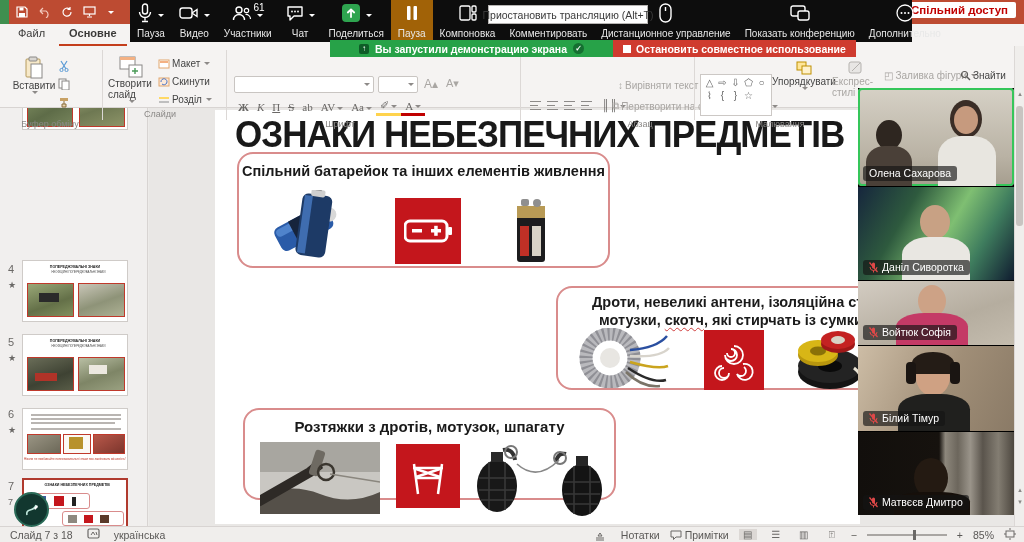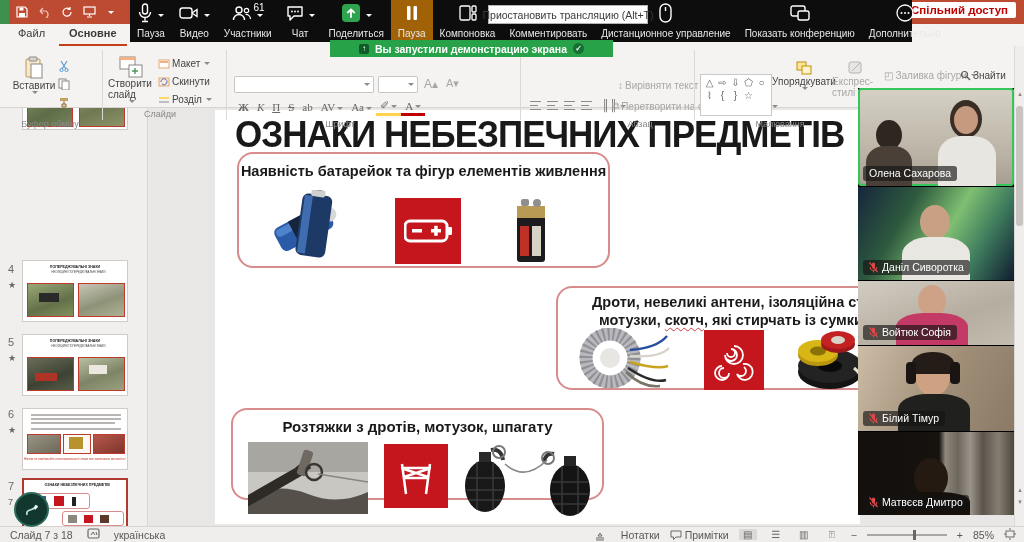--- a/index.html
+++ b/index.html
@@ -390,21 +390,21 @@
     </div>
 
   </div>
 
   <div class="editor"></div>
   <div class="slide">
     <div class="slide-title">ОЗНАКИ НЕБЕЗПЕЧНИХ ПРЕДМЕТІВ</div>
   </div>
 
   <div class="cbox" style="left:237px; top:152px; width:373px; height:116px; z-index:3;">
-    <div class="cbox-title" style="top:9px;">Наявність батарейок та фігур елементів живлення</div>
+    <div class="cbox-title" style="top:9px;">Спільний батарейок та інших елементів живлення</div>
     <svg style="position:absolute; left:26px; top:36px;" width="92" height="74" viewBox="0 0 92 74">
       <g transform="rotate(-28 30 45)">
           <rect x="12" y="30" width="58" height="26" rx="6" fill="#2a5ba8"></rect>
           <rect x="14" y="32" width="54" height="8" rx="4" fill="#4f83cc"></rect>
           <rect x="30" y="30" width="26" height="26" fill="#16243c"></rect>
           <circle cx="70" cy="43" r="7" fill="#d8d8d8"></circle>
         </g>
       <g transform="rotate(8 60 35)">
           <rect x="34" y="6" width="30" height="62" rx="6" fill="#1d3a66"></rect>
           <rect x="36" y="8" width="8" height="58" fill="#3f6db0"></rect>
@@ -460,21 +460,21 @@
       <ellipse cx="28" cy="27" rx="20" ry="11" fill="#b8960e"></ellipse>
         <ellipse cx="28" cy="23" rx="20" ry="11" fill="#d8b616"></ellipse>
         <ellipse cx="28" cy="23" rx="8" ry="4.5" fill="#8a7108"></ellipse>
       <ellipse cx="48" cy="16" rx="17" ry="9" fill="#a01818"></ellipse>
         <ellipse cx="48" cy="12" rx="17" ry="9" fill="#c42222"></ellipse>
         <ellipse cx="48" cy="12" rx="7" ry="4" fill="#d8d2c6"></ellipse>
       <path d="M64 40 q8 6 10 16" stroke="#e8e2d2" stroke-width="3" fill="none"></path>
     </svg>
   </div>
 
-  <div class="cbox" style="left:231px; top:408px; width:373px; height:92px; z-index:3;">
+  <div class="cbox" style="left:243px; top:408px; width:373px; height:92px; z-index:3;">
     <div class="cbox-title" style="top:8px; font-size:15px;">Розтяжки з дротів, мотузок, шпагату</div>
     <svg style="position:absolute; left:15px; top:32px;" width="120" height="72" viewBox="0 0 120 72">
       <rect width="120" height="72" fill="#c9c7c2"></rect>
       <rect width="120" height="30" fill="#a8a6a0"></rect>
       <path d="M0 54 Q30 40 60 52 T120 50 L120 72 L0 72 Z" fill="#555049"></path>
       <path d="M-2 60 L50 30 L60 22" stroke="#2e2a26" stroke-width="10" fill="none"></path>
       <rect x="52" y="8" width="10" height="26" rx="3" fill="#6e6a62" transform="rotate(18 57 21)"></rect>
       <circle cx="66" cy="30" r="8" fill="none" stroke="#3a362f" stroke-width="2.5"></circle>
       <path d="M70 32 L120 40" stroke="#8a867e" stroke-width="1.5"></path>
     </svg>
@@ -618,20 +618,24 @@
         </div>
       <span class="zt-label">Дополнительно</span>
     </div>
   </div>
   <div class="tooltip">Приостановить трансляцию (Alt+T)</div>
 
   <div class="banner-green">
     <span class="sharearrow" style="background:#0e5c27;">↑</span>
     <span>Вы запустили демонстрацию экрана</span>
     <span class="chk">✓</span>
+  </div>
+  <div class="banner-red">
+    <span class="stopsq"></span>
+    <span>Остановить совместное использование</span>
   </div>
 
   <div class="videopanel">
 
     <div class="vtile" style="top:99px; height:93px; background:linear-gradient(120deg,#16263d 0%,#2e5a3e 30%,#7fbf72 55%,#3f7d5e 75%,#101c30 100%);">
       <div class="head" style="left:62px; top:18px; width:30px; height:34px; background:#c8a184;"></div>
       <div class="torso" style="left:44px; top:50px; width:68px; height:44px; background:#e9e7e2;"></div>
       <div class="vname">
         <svg width="9" height="11" viewBox="0 0 9 11">
             <rect x="3" y="0.5" width="3" height="6" rx="1.5" fill="#e04848"></rect>

